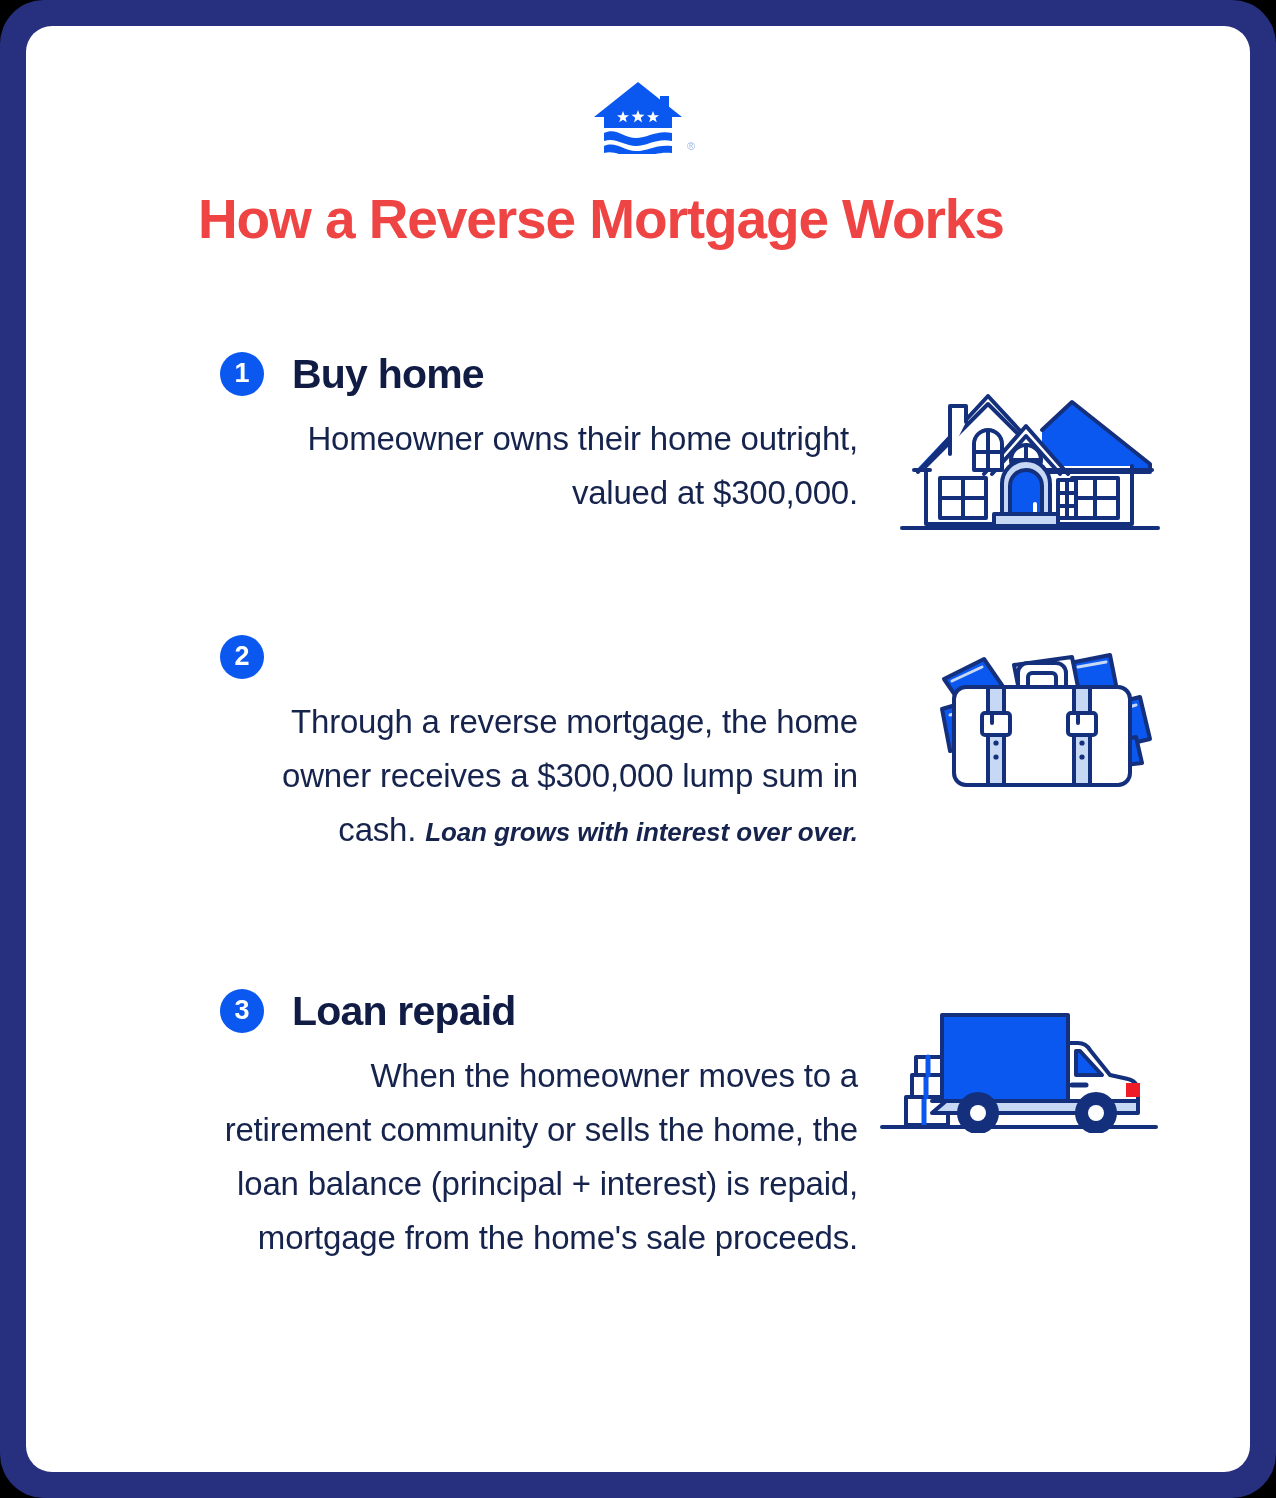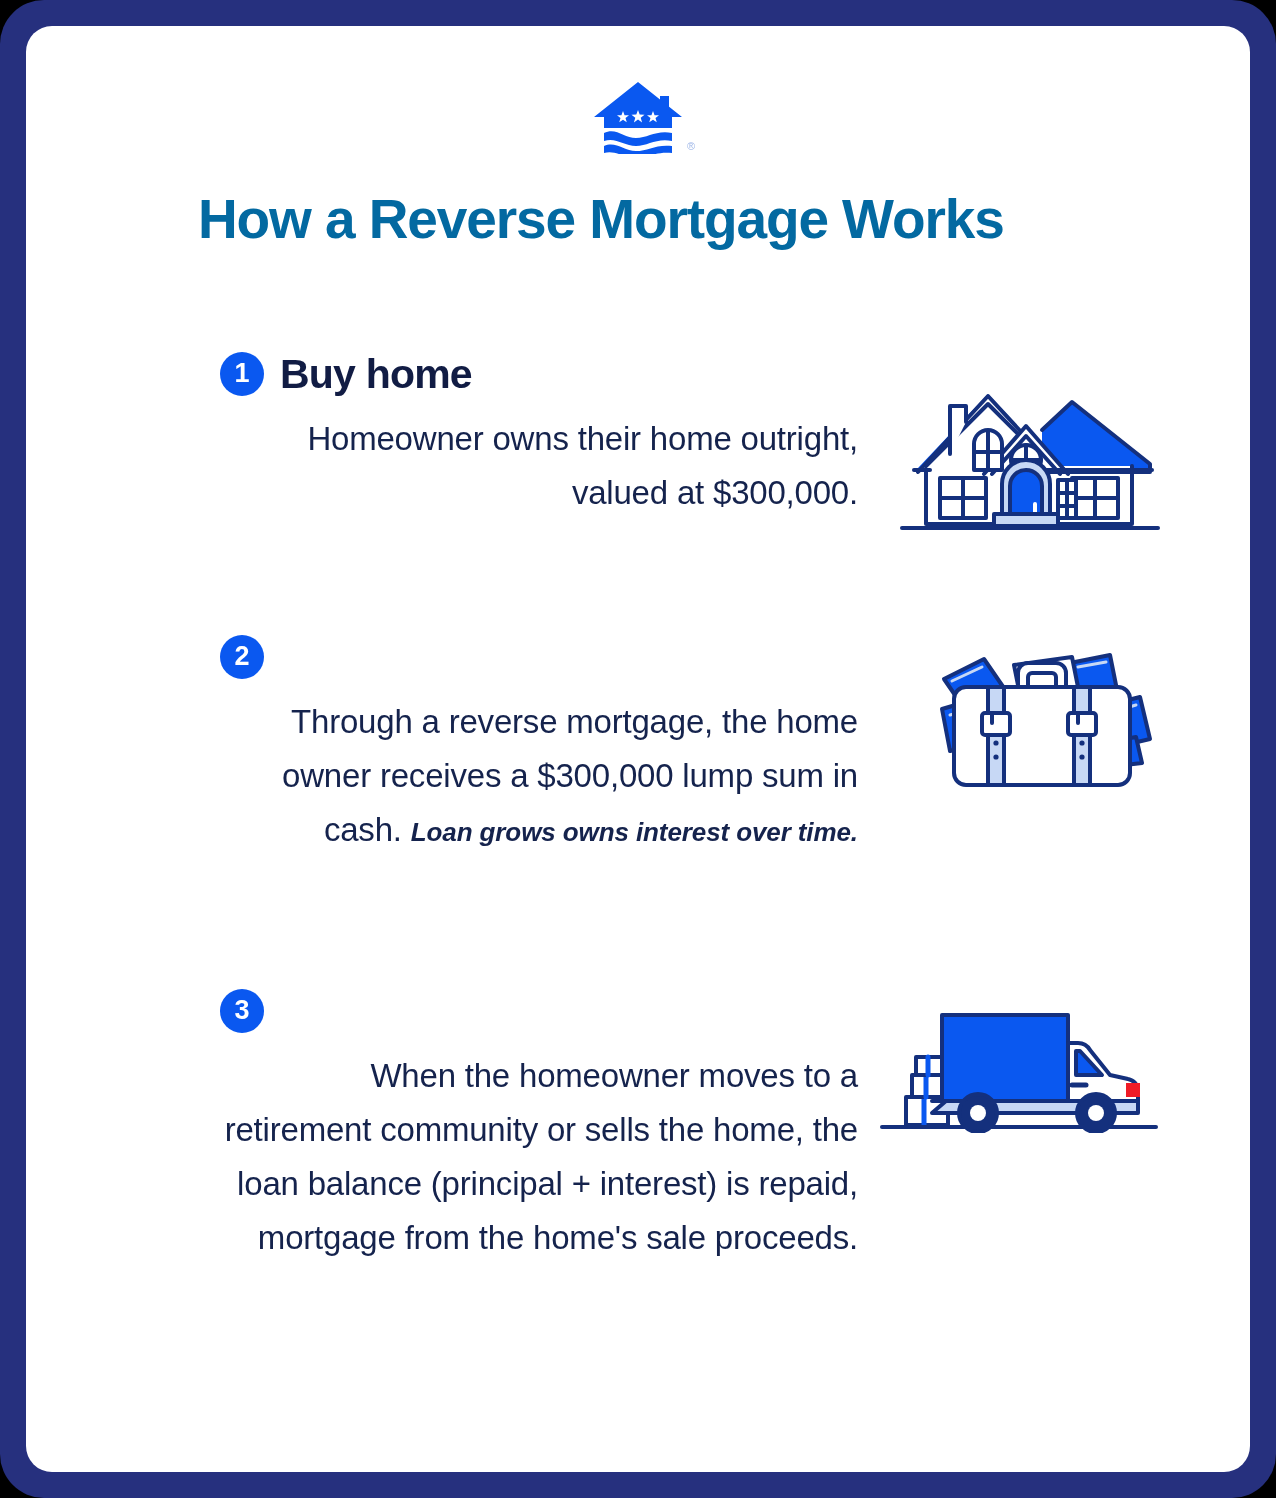--- a/index.html
+++ b/index.html
@@ -55,21 +55,21 @@
   }
 
   
   .title {
     position: absolute;
     left: 172px;
     top: 163px;
     width: 960px;
     font-size: 55px;
     font-weight: bold;
-    color: #0369a1;
+    color: #ef4444;
     letter-spacing: -1.1px;
     line-height: 1.12;
     white-space: nowrap;
   }
 
   
   .step {
     position: absolute;
     left: 172px;
     width: 964px;
@@ -104,20 +104,21 @@
     padding-bottom: 2px;
     box-sizing: border-box;
   }
   .step-title {
     font-size: 41px;
     font-weight: bold;
     color: #111c44;
     letter-spacing: -0.8px;
     line-height: 1;
     white-space: nowrap;
+    margin-left: 12px;
   }
   .step-body {
     font-size: 33px;
     color: #15234d;
     line-height: 1.64;
     letter-spacing: -0.2px;
     text-align: right;
   }
   .step-note {
     font-size: 26px;
@@ -221,21 +222,21 @@
           </g>
         </svg>
       </div>
     </div>
 
     <div class="step" id="step-2">
       <div class="step-text">
         <div class="step-head">
           <div class="badge">2</div>
         </div>
-        <div class="step-body"><span>Through a reverse mortgage, the home owner receives a $300,000 lump sum in cash.</span> <span class="step-note">Loan grows owns interest over time.</span></div>
+        <div class="step-body"><span>Through a reverse mortgage, the home owner receives a $300,000 lump sum in cash.</span> <span class="step-note">Loan grows with interest over over.</span></div>
       </div>
       <div class="illus" id="illus-cash">
         <svg width="240" height="150" viewBox="0 0 240 150" xmlns="http://www.w3.org/2000/svg">
           <g stroke="#14307d" stroke-width="4" stroke-linejoin="round" stroke-linecap="round">
 
             <g fill="#0a58f0">
               <path d="M22 32 L62 12 L84 44 L44 64 Z"></path>
               <path d="M20 62 L54 52 L64 96 L28 104 Z"></path>
             </g>
             <path d="M30 34 L60 20" fill="none" stroke="#c7d8f5" stroke-width="3"></path>
@@ -274,20 +275,21 @@
             </g>
           </g>
         </svg>
       </div>
     </div>
 
     <div class="step" id="step-3">
       <div class="step-text">
         <div class="step-head">
           <div class="badge">3</div>
+          <div class="step-title">Loan repaid</div>
         </div>
         <div class="step-body">When the homeowner moves to a retirement community or sells the home, the loan balance (principal + interest) is repaid, mortgage from the home's sale proceeds.</div>
       </div>
       <div class="illus" id="illus-truck">
         <svg width="288" height="130" viewBox="0 0 288 130" xmlns="http://www.w3.org/2000/svg">
           <g stroke="#14307d" stroke-width="4" stroke-linejoin="round" stroke-linecap="round">
 
             <rect x="32" y="94" width="42" height="28" fill="#ffffff"></rect>
             <path d="M50 94 L50 122" stroke="#0a58f0" stroke-width="5"></path>
             <rect x="38" y="72" width="32" height="22" fill="#ffffff"></rect>

